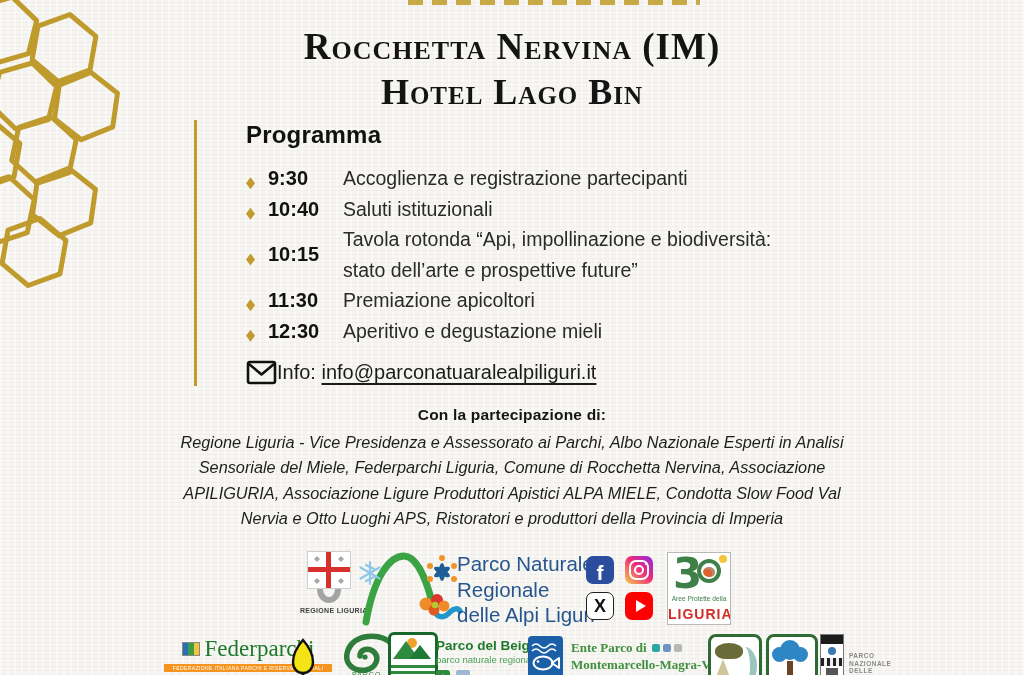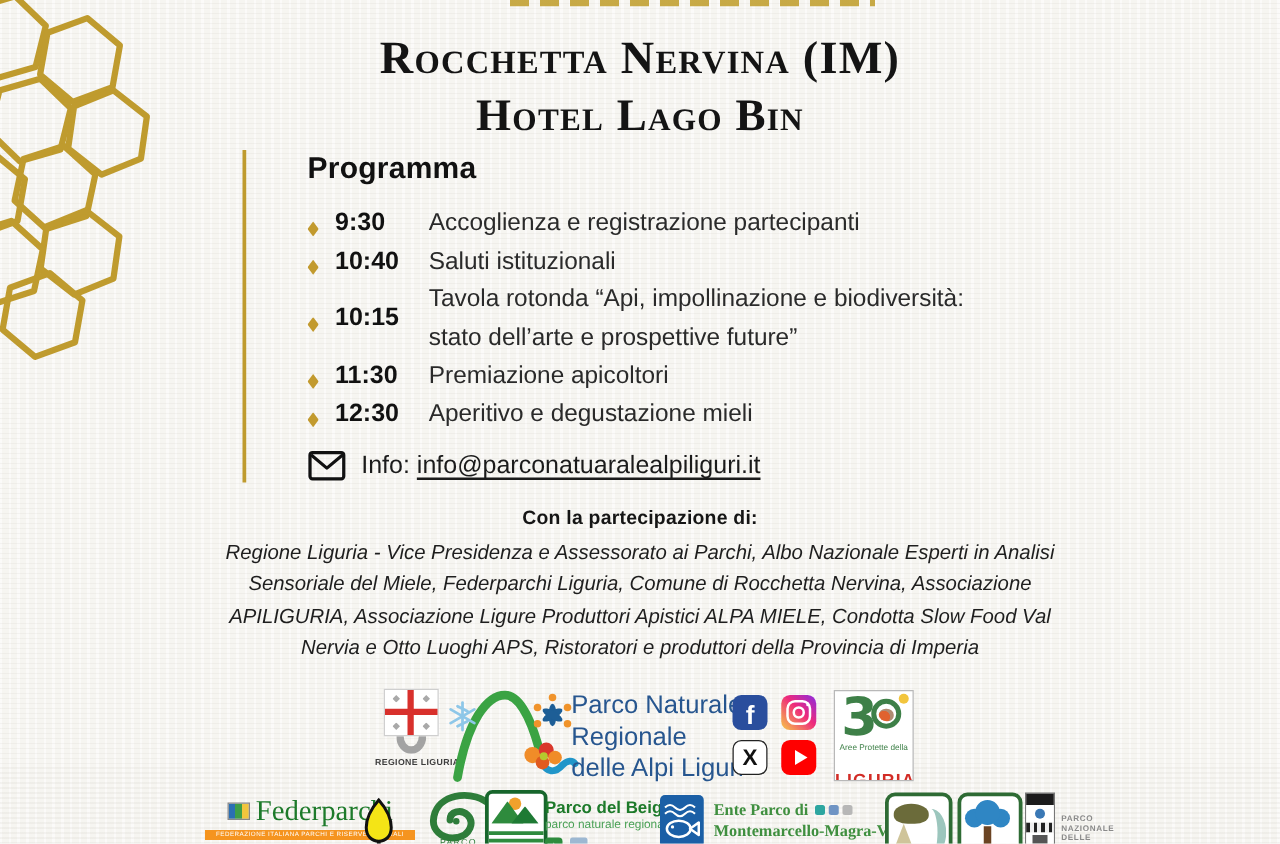--- a/index.html
+++ b/index.html
@@ -25,21 +25,21 @@
   
   .gold-rule{position:absolute;left:194px;top:120px;width:3px;height:266px;background:#bf9b2e;}
   .program{position:absolute;left:216px;top:121px;width:620px;margin-left:28px;}
   .program-heading{font-size:24px;font-weight:700;color:#111;margin:0 0 14px 2px;letter-spacing:.2px;}
   .item{display:flex;align-items:center;}
   .bullet{width:9px;height:12px;margin:10px 13px 0 2px;background:#c29a2e;flex:0 0 auto;
     clip-path:polygon(50% 0,100% 50%,50% 100%,0 50%);}
   .time{width:75px;flex:0 0 auto;font-weight:700;font-size:20px;line-height:30.5px;color:#111;}
   .desc{font-size:19.5px;line-height:30.5px;color:#2a2a2a;}
   .dline{display:block;}
-  .info-row{display:flex;align-items:center;gap:12px;margin:14px 0 0 2px;}
+  .info-row{display:flex;align-items:center;margin:14px 0 0 2px;}
   .mail-icon{flex:0 0 auto;}
   .info-text{font-size:20px;color:#1b1b1b;}
   .info-link{color:#1b1b1b;text-decoration:underline;text-underline-offset:4px;text-decoration-thickness:1.5px;}
   
   .part-heading{position:absolute;left:0;top:406px;width:1024px;text-align:center;
     font-size:15.5px;font-weight:700;color:#151515;letter-spacing:.2px;}
   .part-lines{position:absolute;left:112px;top:430px;width:800px;text-align:center;
     font-style:italic;font-size:16.3px;line-height:25.4px;color:#1e1e1e;}
   
   .regione{position:absolute;left:300px;top:551px;width:58px;text-align:center;}
@@ -66,21 +66,21 @@
   
   .trenta{position:absolute;left:667px;top:552px;width:64px;height:73px;background:#fff;border:1px solid #b8b8b8;
     box-sizing:border-box;text-align:center;overflow:hidden;}
   .tr-top{position:relative;height:40px;}
   .tr-3{position:absolute;left:5px;top:-4px;font-size:42px;font-weight:700;color:#3e8048;font-family:"DejaVu Sans",sans-serif;}
   .tr-ring{position:absolute;left:29px;top:6px;width:24px;height:24px;border:4px solid #3e8048;border-radius:50%;box-sizing:border-box;}
   .tr-bird{position:absolute;left:35px;top:14px;width:12px;height:10px;border-radius:50% 50% 45% 55%;
     background:radial-gradient(circle at 35% 65%, #e0622f 0 45%, #b08b72 50%);}
   .tr-sun{position:absolute;right:3px;top:2px;width:8px;height:8px;border-radius:50%;background:#f2c53d;}
   .tr-line1{font-size:6.6px;color:#3e8048;margin-top:2px;white-space:nowrap;}
-  .tr-line2{font-size:14px;font-weight:700;color:#d22c26;letter-spacing:1px;margin-top:14px;}
+  .tr-line2{font-size:14px;font-weight:700;color:#d22c26;letter-spacing:1px;margin-top:4px;}
   
   .federparchi{position:absolute;left:164px;top:636px;width:168px;text-align:center;}
   .fp-row{display:flex;align-items:center;justify-content:center;gap:5px;}
   .fp-flag{width:16px;height:12px;background:
     linear-gradient(90deg,#2b6fb3 0 33%,#3e9e47 33% 66%,#f2c53d 66% 100%);border:1px solid #888;}
   .fp-name{font-family:"Liberation Serif",serif;font-size:23px;color:#1d7a2a;}
   .fp-bar{margin-top:2px;height:8px;background:#f5941f;color:#fff;font-size:5px;line-height:8px;
     letter-spacing:.4px;white-space:nowrap;overflow:hidden;}
   .ytree{position:absolute;left:288px;top:638px;}
   .spiral{position:absolute;left:338px;top:632px;}

